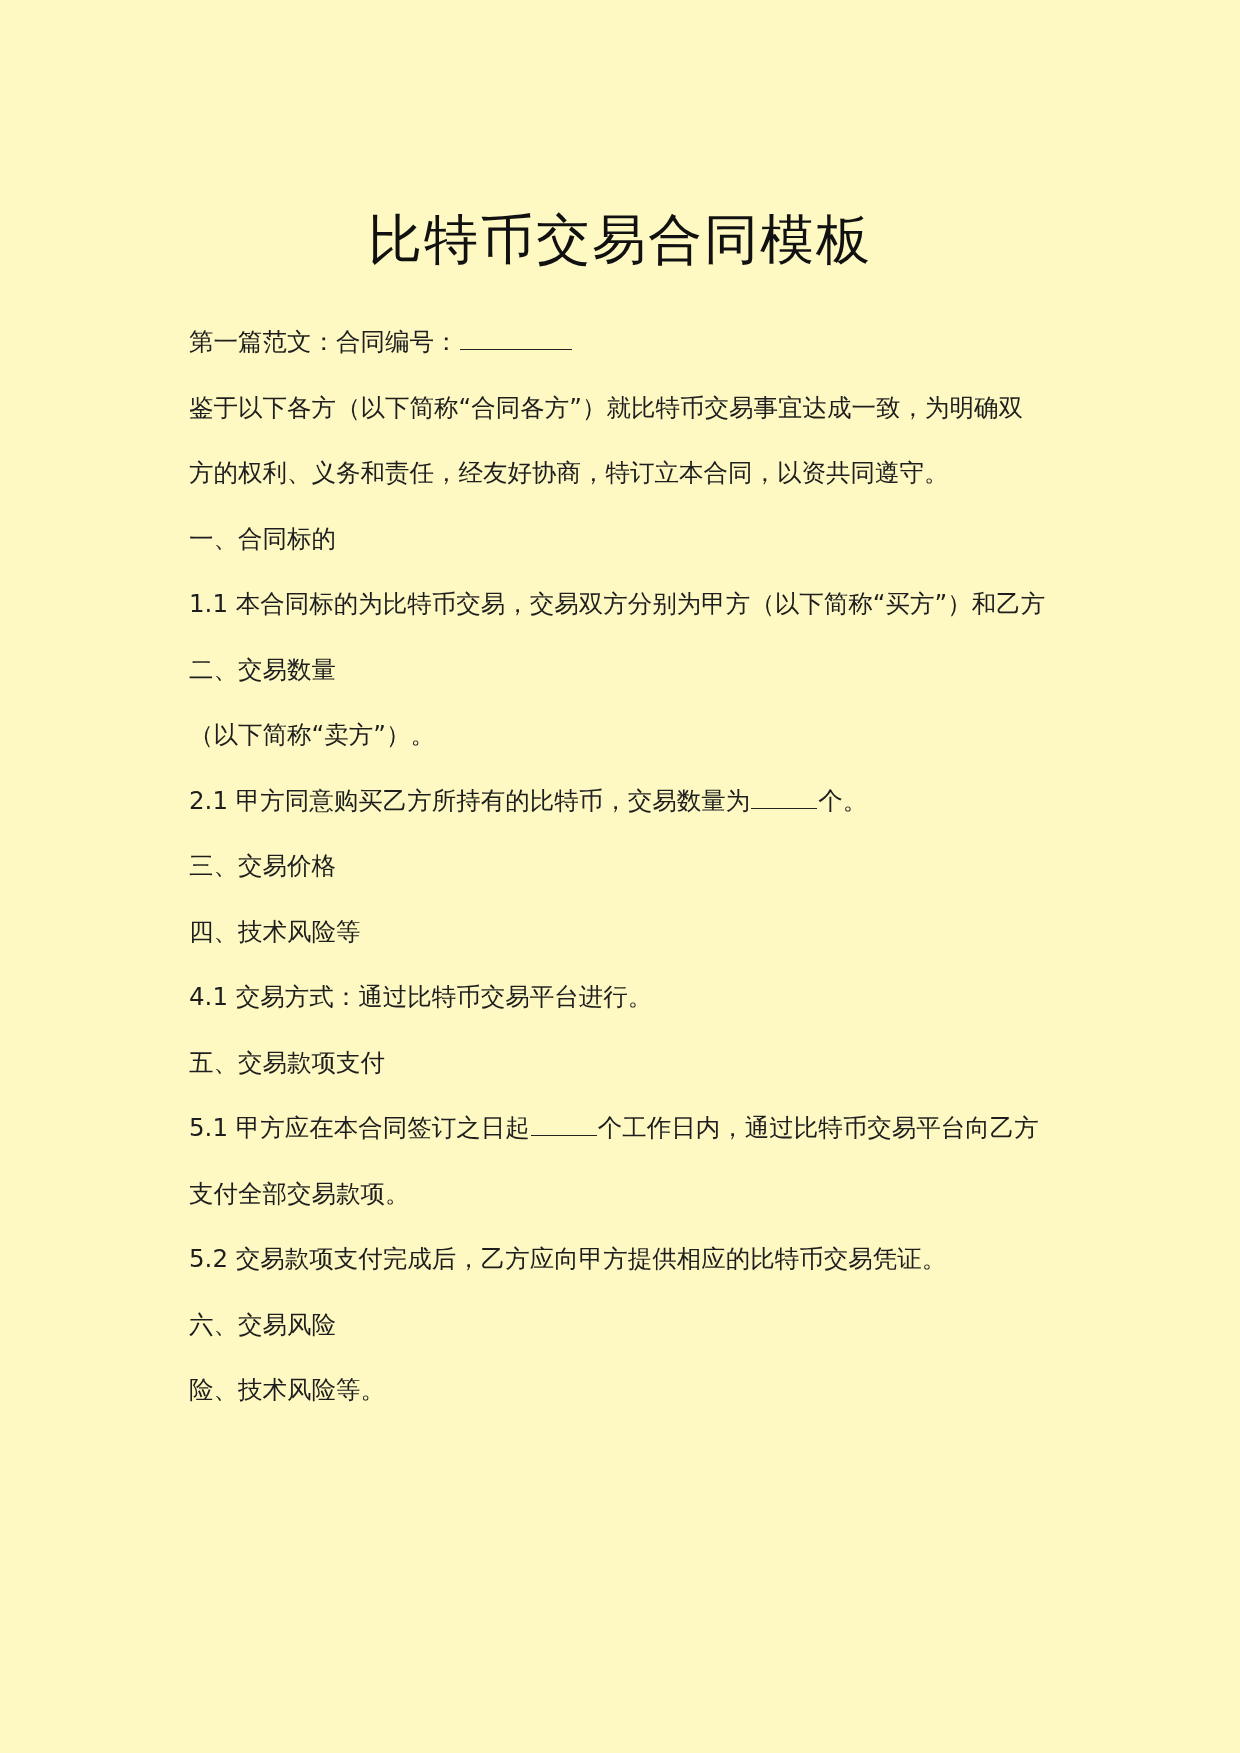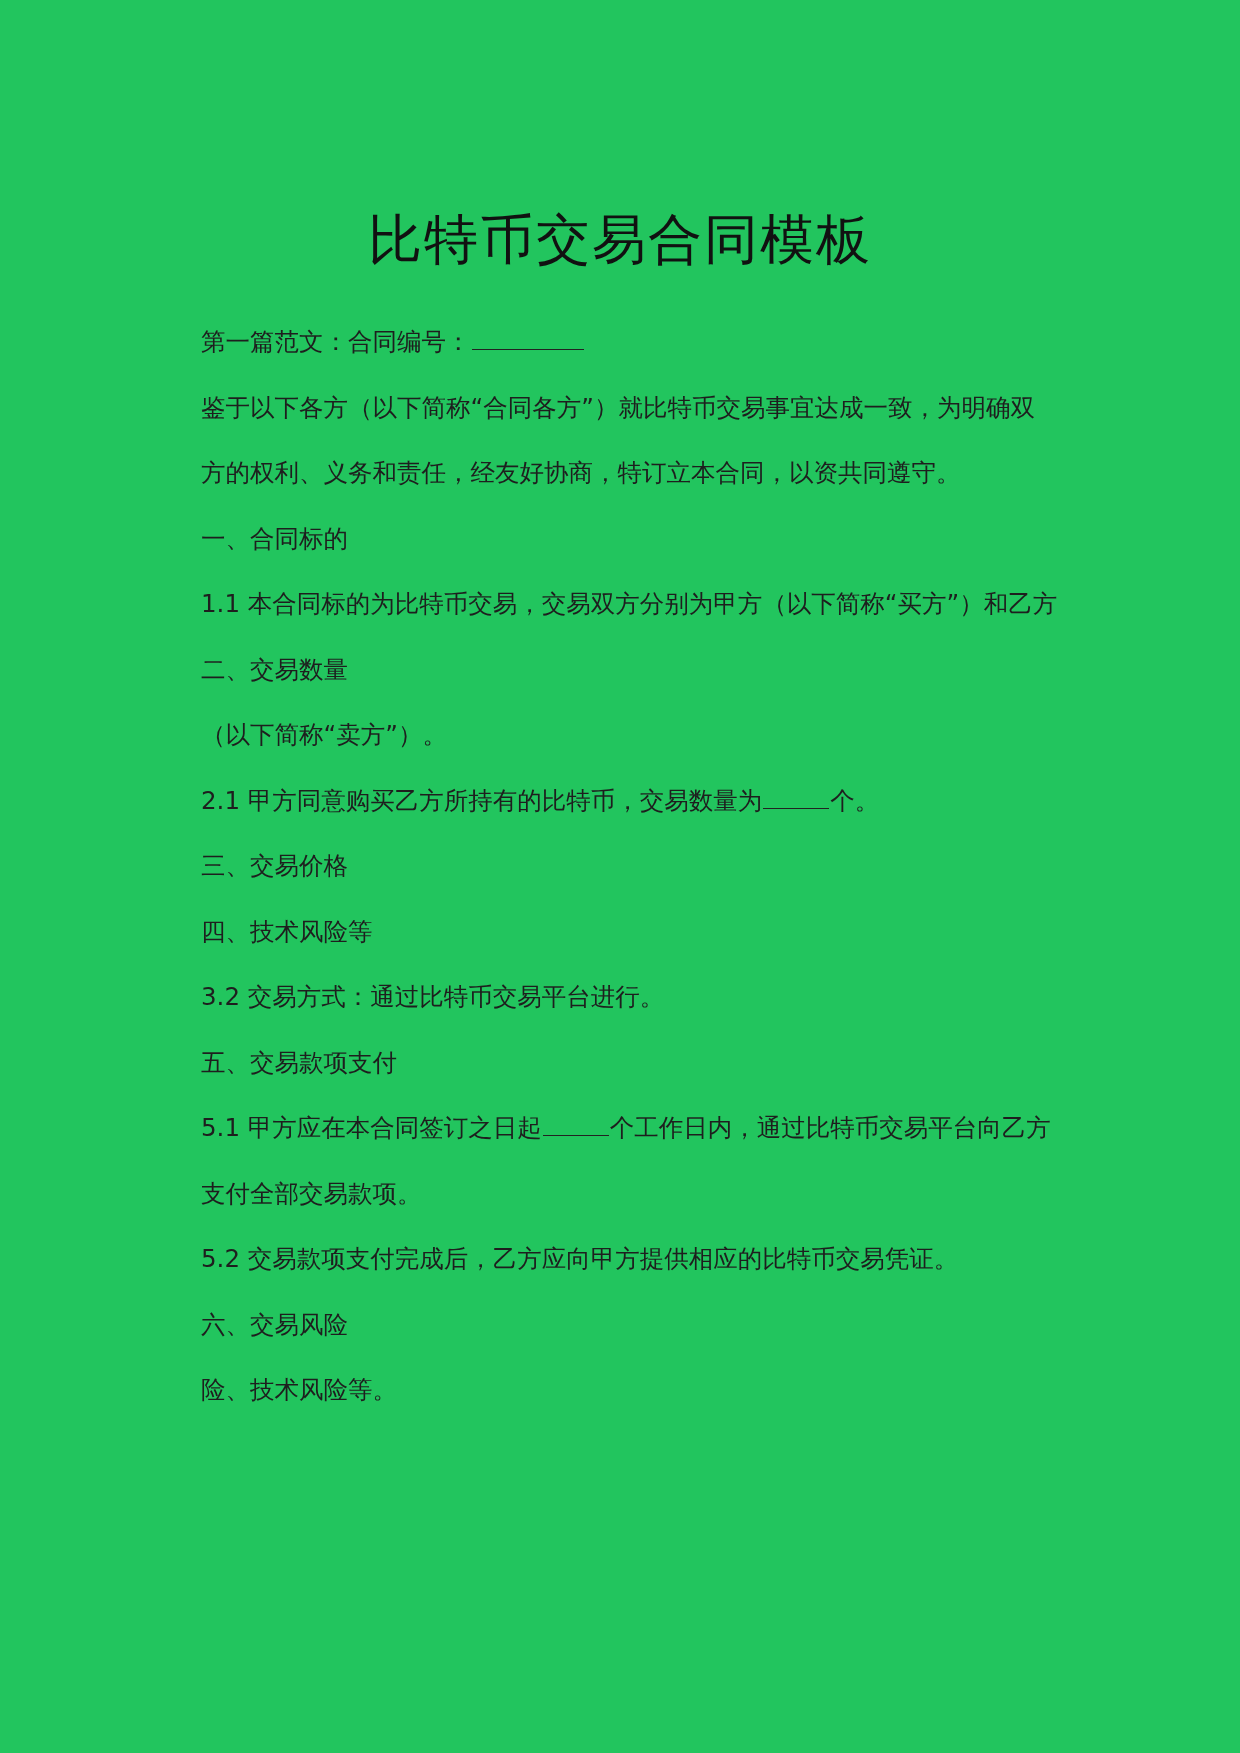--- a/index.html
+++ b/index.html
@@ -14,41 +14,40 @@
       overflow: hidden;
       font-family: "DejaVu Sans", "Liberation Sans", sans-serif;
       color: #1a1a1a;
     }
     .page {
       position: absolute;
       left: 0;
       top: 0;
       width: 1240px;
       height: 1753px;
-      background: #22c55e;
+      background: #fef9c3;
     }
     .title {
       position: absolute;
       top: 205px;
       left: 0;
       width: 1240px;
       text-align: center;
       font-size: 54px;
       font-weight: normal;
       letter-spacing: 2px;
       color: #111;
       margin: 0;
       line-height: 70px;
     }
     .body {
       position: absolute;
       left: 189px;
       top: 322px;
       width: 880px;
-      margin-left: 12px;
     }
     .line {
       height: 65.5px;
       line-height: 40px;
       font-size: 24.5px;
       white-space: nowrap;
       color: #1e1e1e;
     }
     .blank {
       display: inline-block;
@@ -91,21 +90,21 @@
     <div class="line">
       <span>2.1  甲方同意购买乙方所持有的比特币，交易数量为</span><span class="blank short"></span><span>个。</span>
     </div>
     <div class="line">
       <span>三、交易价格</span>
     </div>
     <div class="line">
       <span>四、技术风险等</span>
     </div>
     <div class="line">
-      <span>3.2  交易方式：通过比特币交易平台进行。</span>
+      <span>4.1  交易方式：通过比特币交易平台进行。</span>
     </div>
     <div class="line">
       <span>五、交易款项支付</span>
     </div>
     <div class="line">
       <span>5.1  甲方应在本合同签订之日起</span><span class="blank short"></span><span>个工作日内，通过比特币交易平台向乙方</span>
     </div>
     <div class="line">
       <span>支付全部交易款项。</span>
     </div>

